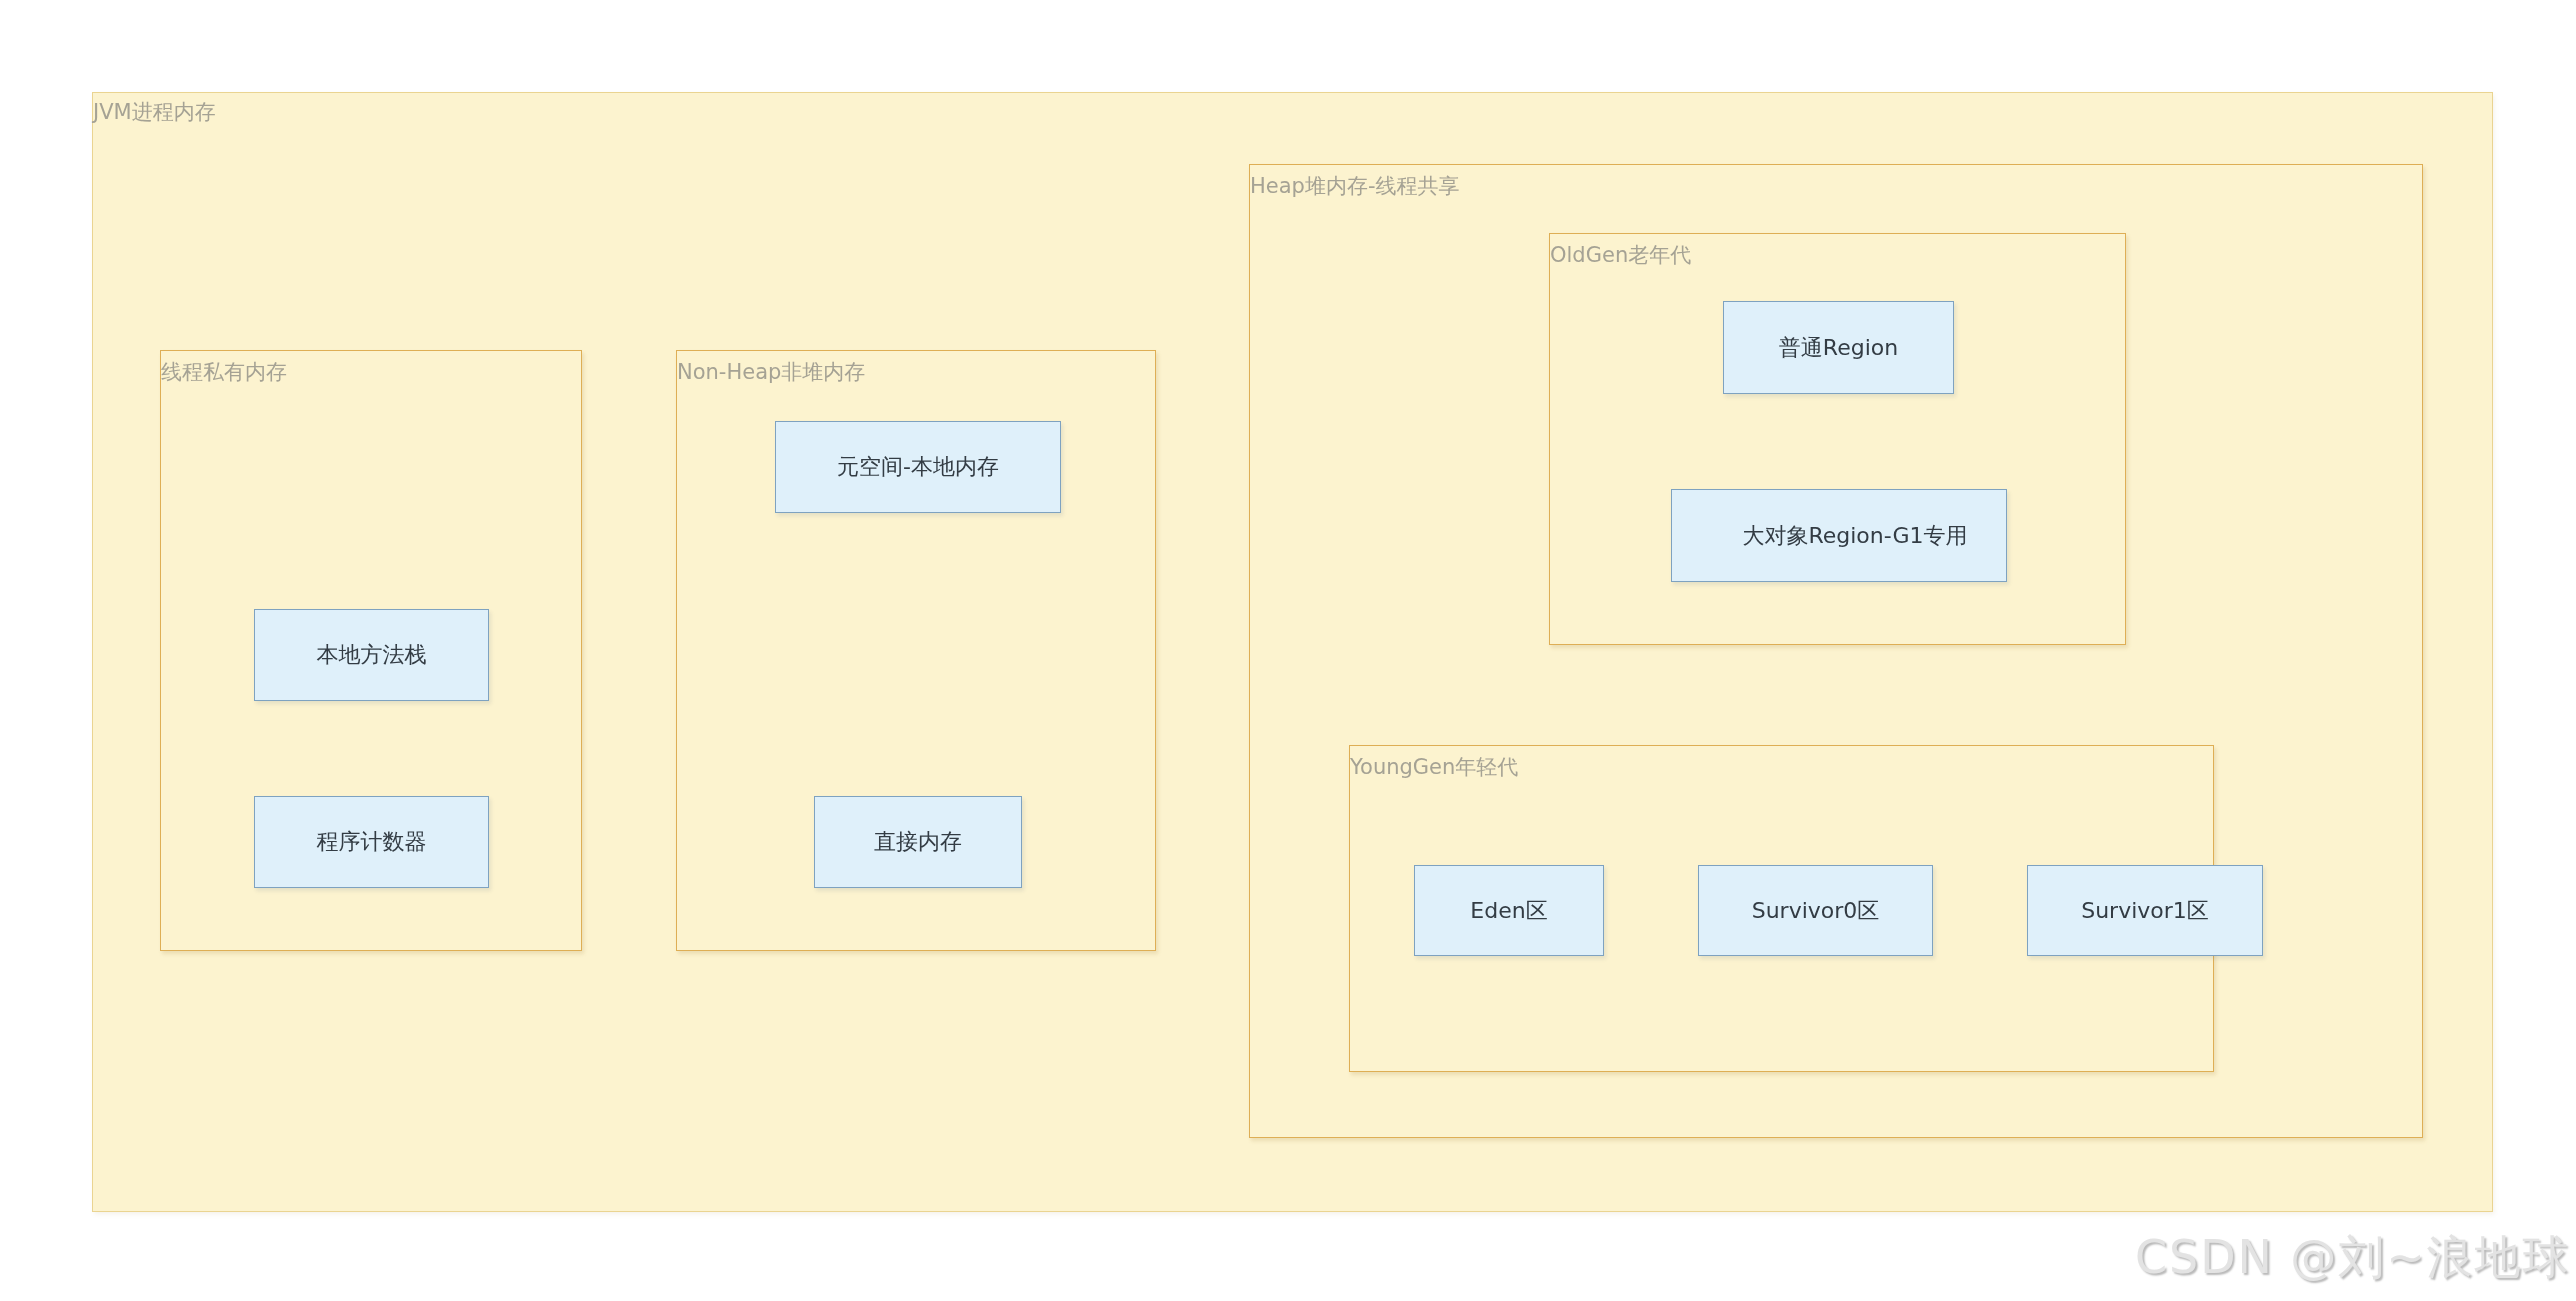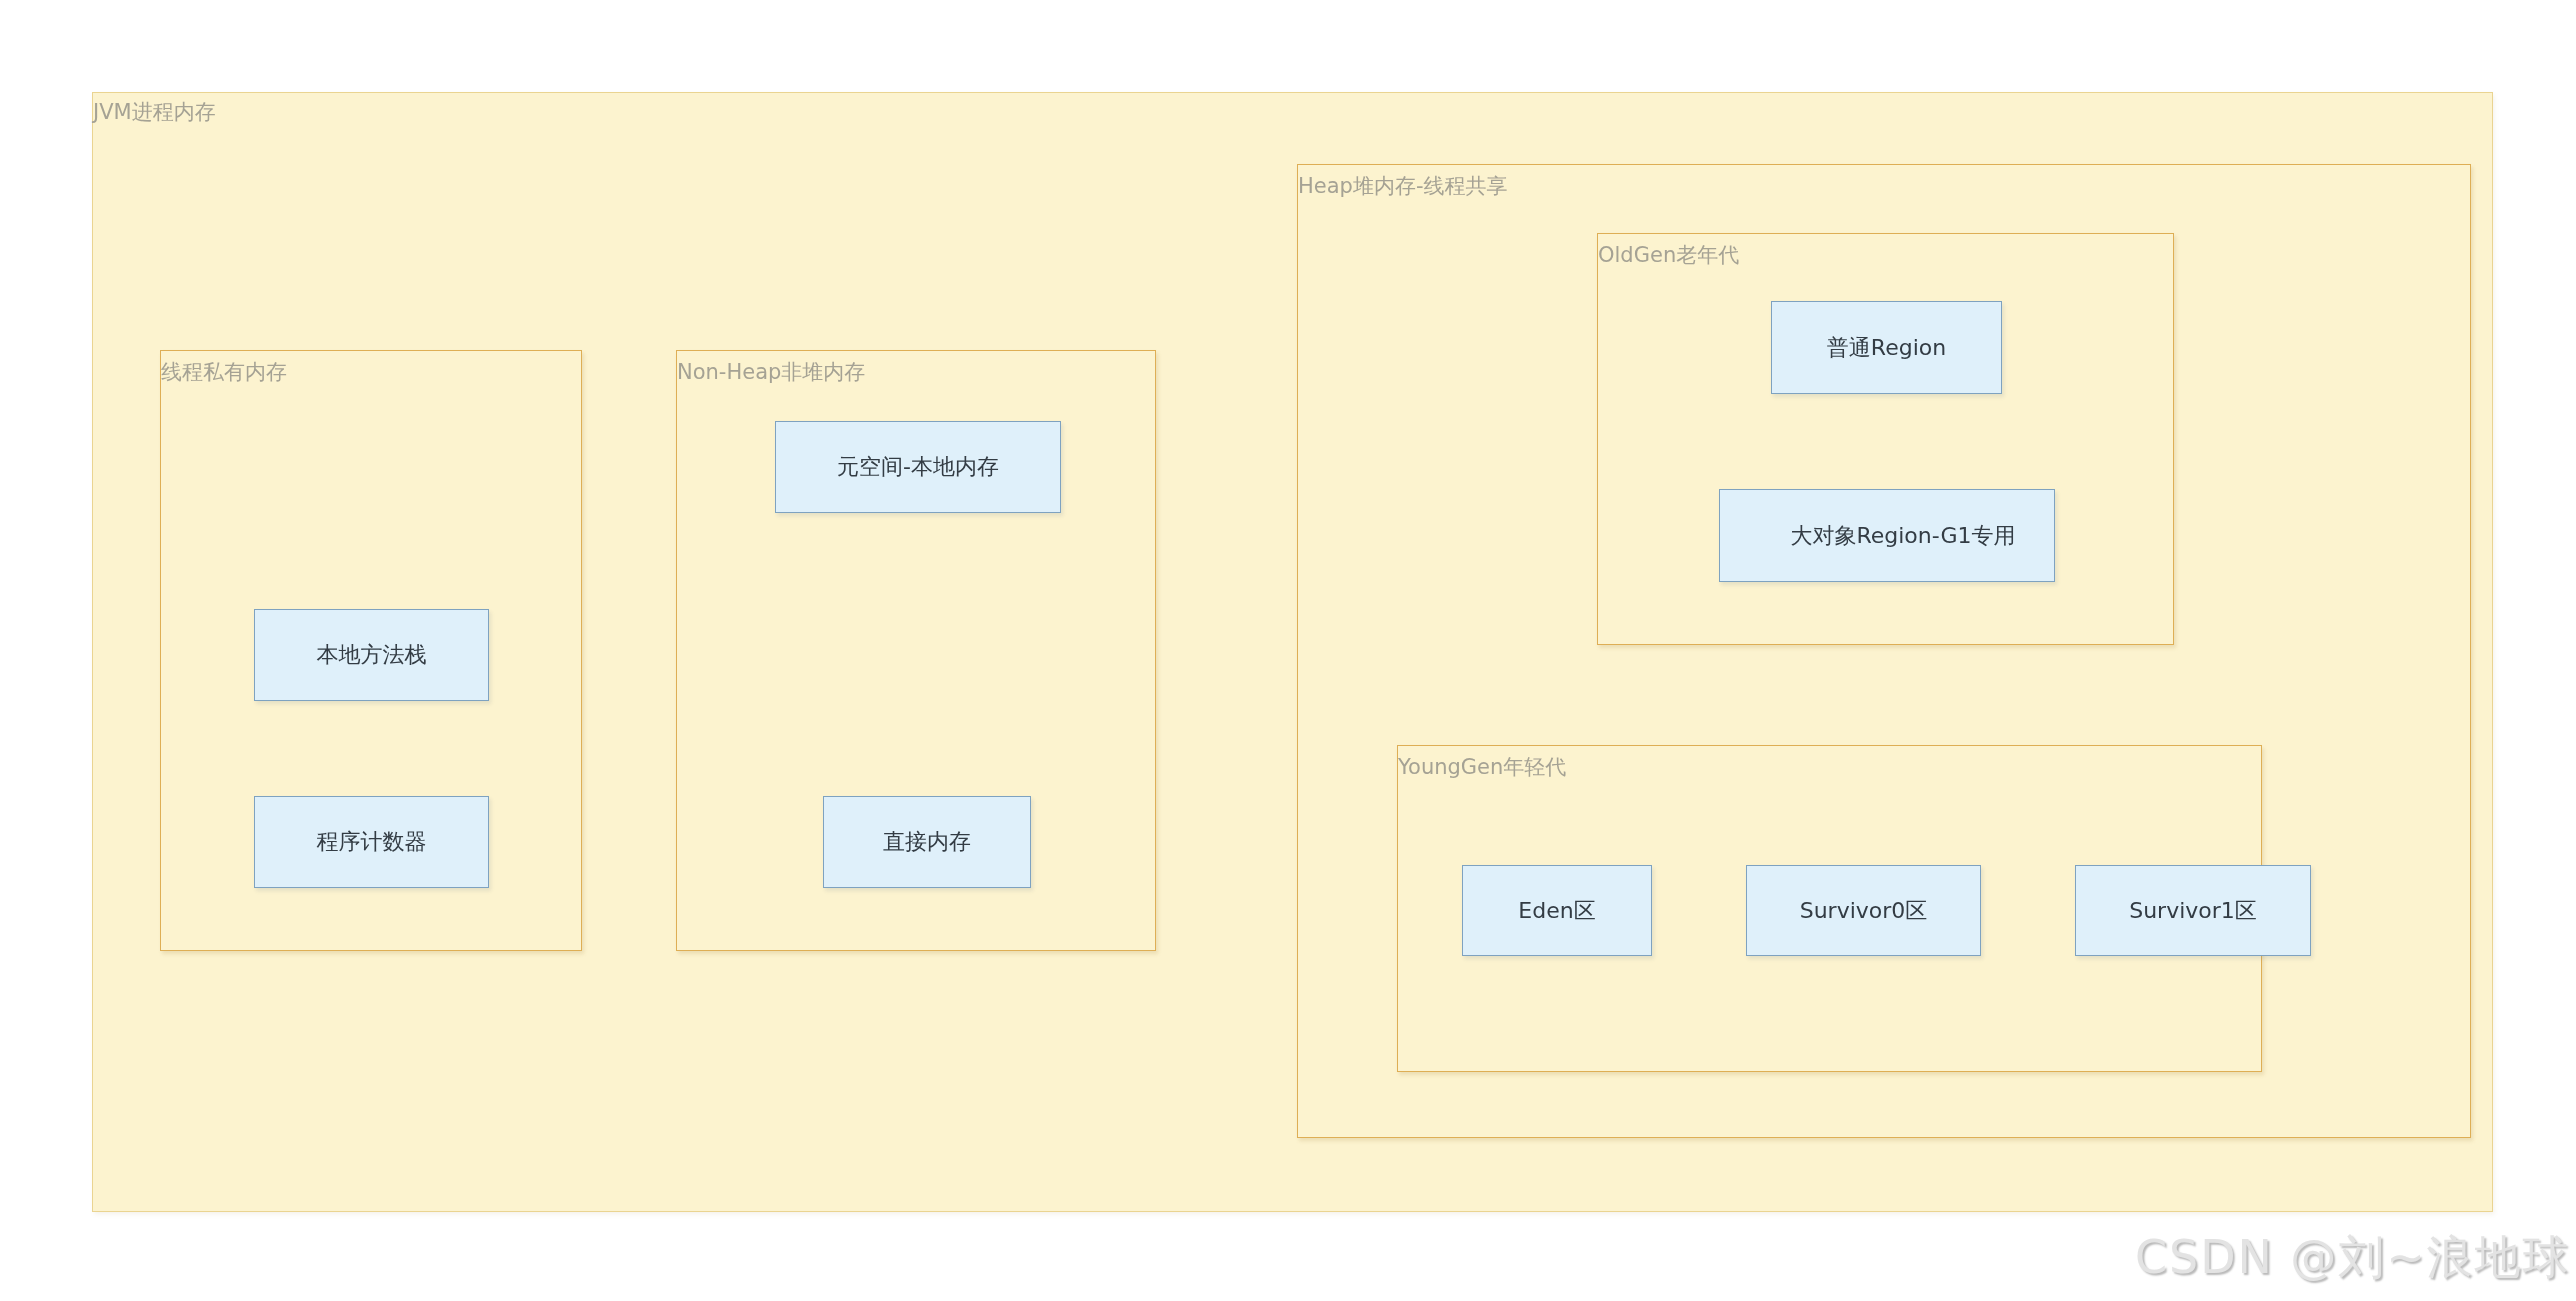--- a/index.html
+++ b/index.html
@@ -25,21 +25,21 @@
   }
 
   
   .group {
     position: absolute;
     border: 1.9px solid var(--group-border, #DEAE55);
     box-shadow: 1.9px 2.9px 3.8px rgba(150,115,40,0.16);
   }
   .g-thread   { left: 67px;   top: 257px; width: 422px;  height: 601px; }
   .g-nonheap  { left: 583px;  top: 257px; width: 480px;  height: 601px; }
-  .g-heap     { left: 1156px; top: 71px;  width: 1174px; height: 974px; margin-left: 48px; }
+  .g-heap     { left: 1156px; top: 71px;  width: 1174px; height: 974px; }
   .g-oldgen   { left: 299px;  top: 68px;  width: 577px;  height: 412px; }
   .g-younggen { left: 99px;  top: 580px; width: 865px; height: 327px; }
 
   
   .gtitle {
     position: absolute;
     left: 0; right: 0; top: 8.6px;
     text-align: left;
     font-size: 21px;
     line-height: 25px;
@@ -63,21 +63,21 @@
   }
 
   
   .n-vmstack     { left: 106px; top: 70px;  width: 208px; height: 92px; }
   .n-nativestack { left: 93px;  top: 258px; width: 235px; height: 92px; }
   .n-pc          { left: 93px;  top: 445px; width: 235px; height: 92px; }
 
   
   .n-metaspace { left: 98px; top: 70px;  width: 286px; height: 92px; }
   .n-codecache { left: 123px; top: 258px; width: 234px; height: 92px; }
-  .n-direct    { left: 146px; top: 445px; width: 208px; height: 92px; }
+  .n-direct    { left: 137px; top: 445px; width: 208px; height: 92px; }
 
   
   .n-region    { left: 173px; top: 67px;  width: 231px; height: 93px; }
   .n-humongous { left: 121px; top: 255px; width: 336px; height: 93px; padding-left: 32px; }
 
   
   .n-eden { left: 64px;  top: 119px; width: 190px; height: 91px; }
   .n-s0   { left: 348px; top: 119px; width: 235px; height: 91px; }
   .n-s1   { left: 677px; top: 119px; width: 236px; height: 91px; }
 

